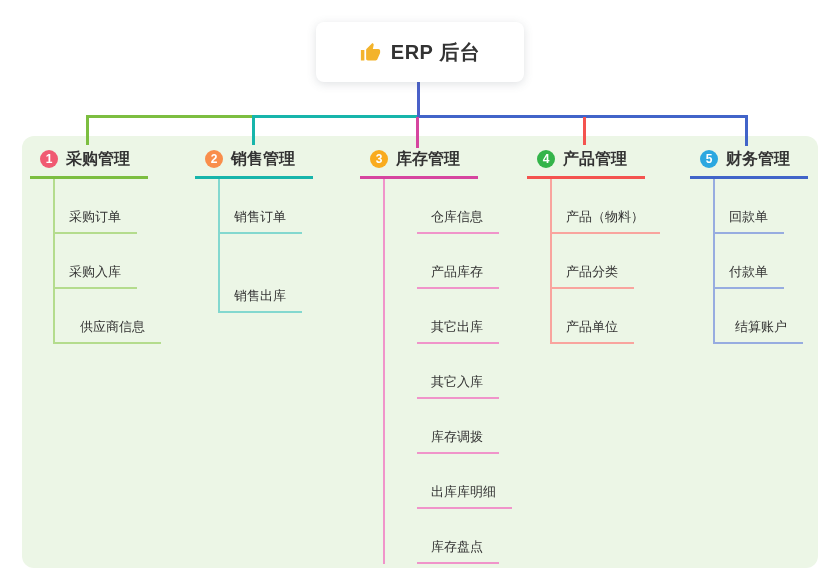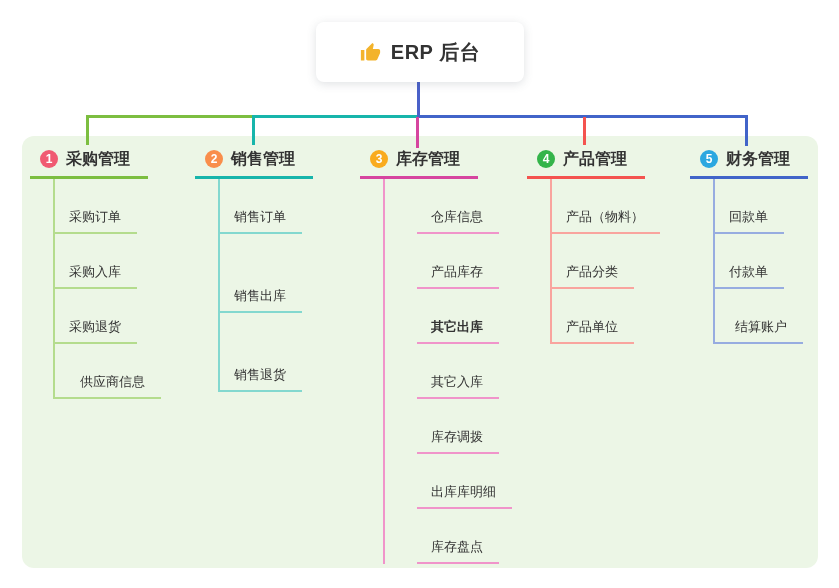--- a/index.html
+++ b/index.html
@@ -46,38 +46,36 @@
       <div class="line" style="left: 583px; top: 117px; width: 3px; height: 28px; background: rgb(244, 83, 79);"></div>
       <div class="line" style="left: 745px; top: 115px; width: 3px; height: 31px; background: rgb(65, 100, 201);"></div>
     </div>
   <div id="branches">
       <div class="branch" style="left: 30px; top: 148px;"><div class="b-title" style="border-bottom-color: rgb(124, 190, 64);">
           <span class="badge" style="background: rgb(240, 90, 113);">1</span>
           <span>采购管理</span>
         </div><div class="children" style="border-left-color: rgb(180, 220, 141);">
           <div class="child" style="border-bottom-color: rgb(180, 220, 141);">采购订单</div>
           <div class="child" style="border-bottom-color: rgb(180, 220, 141);">采购入库</div>
-          <div class="child" style="border-bottom-color: rgb(180, 220, 141);">采购退货</div>
           <div class="child" style="border-bottom-color: rgb(180, 220, 141); padding-left: 25px;">供应商信息</div>
         </div></div>
       <div class="branch" style="left: 195px; top: 148px;"><div class="b-title" style="border-bottom-color: rgb(23, 181, 171);">
           <span class="badge" style="background: rgb(249, 142, 75);">2</span>
           <span>销售管理</span>
         </div><div class="children" style="border-left-color: rgb(131, 216, 207); gap: 24px;">
           <div class="child" style="border-bottom-color: rgb(131, 216, 207);">销售订单</div>
           <div class="child" style="border-bottom-color: rgb(131, 216, 207);">销售出库</div>
-          <div class="child" style="border-bottom-color: rgb(131, 216, 207);">销售退货</div>
         </div></div>
       <div class="branch" style="left: 360px; top: 148px;"><div class="b-title" style="border-bottom-color: rgb(214, 69, 159);">
           <span class="badge" style="background: rgb(249, 171, 30);">3</span>
           <span>库存管理</span>
         </div><div class="children" style="border-left-color: rgb(240, 148, 202); padding-left: 32px;">
           <div class="child" style="border-bottom-color: rgb(240, 148, 202);">仓库信息</div>
           <div class="child" style="border-bottom-color: rgb(240, 148, 202);">产品库存</div>
-          <div class="child" style="border-bottom-color: rgb(240, 148, 202); font-weight: bold;">其它出库</div>
+          <div class="child" style="border-bottom-color: rgb(240, 148, 202);">其它出库</div>
           <div class="child" style="border-bottom-color: rgb(240, 148, 202);">其它入库</div>
           <div class="child" style="border-bottom-color: rgb(240, 148, 202);">库存调拨</div>
           <div class="child" style="border-bottom-color: rgb(240, 148, 202);">出库库明细</div>
           <div class="child" style="border-bottom-color: rgb(240, 148, 202);">库存盘点</div>
         </div></div>
       <div class="branch" style="left: 527px; top: 148px;"><div class="b-title" style="border-bottom-color: rgb(244, 83, 79);">
           <span class="badge" style="background: rgb(52, 180, 74);">4</span>
           <span>产品管理</span>
         </div><div class="children" style="border-left-color: rgb(249, 164, 158); text-align: right;">
           <div class="child" style="border-bottom-color: rgb(249, 164, 158);">产品（物料）</div>

